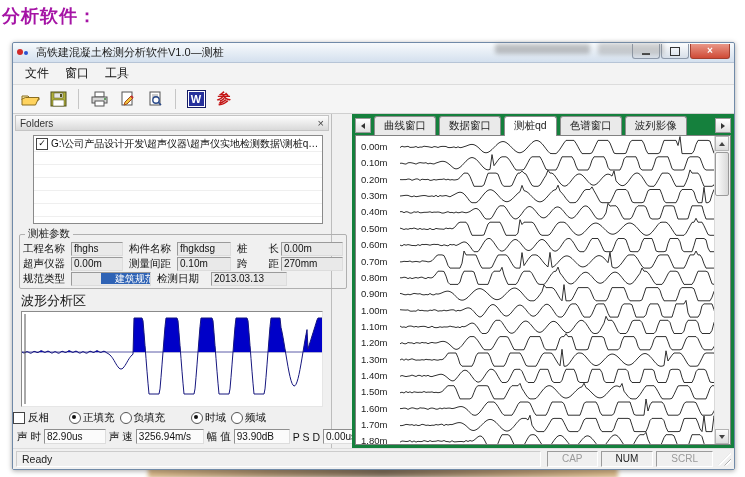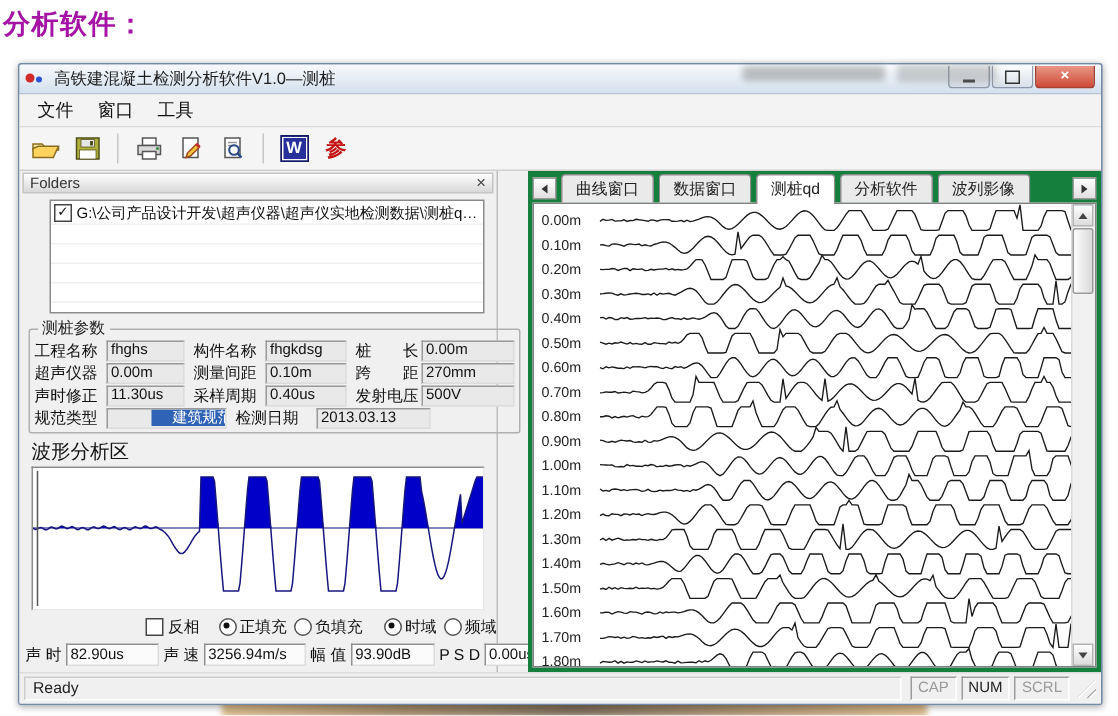--- a/index.html
+++ b/index.html
@@ -59,21 +59,21 @@
   .prow{display:flex;align-items:center;height:15px;font-size:10.5px;color:#111;white-space:nowrap;}
   .plb{flex:none;}
   .pfd{flex:none;height:12px;background:#e9e9e9;border:1px solid;border-color:#9a9a9a #dcdcdc #dcdcdc #9a9a9a;
       font-size:10px;line-height:12px;padding:0 2px;overflow:hidden;}
   .w48{width:48px}.w44{width:44px}.w46{width:46px}.wf48{width:48px}.w56{width:56px}.w74{width:74px}.w54{width:54px}.w70{width:70px}
   .ml6{margin-left:6px}
   .sel{background:#2f63b5;color:#fff;padding:0 14px;margin-left:27px;}
   .wf-label{margin:3px 0 0 8px;font-size:13px;color:#111;}
   .wf-chart{margin:1px 8px 0 8px;height:96px;background:#fff;border:1px solid;border-color:#8a8a8a #e6e6e6 #e6e6e6 #8a8a8a;}
   .wf-chart svg{display:block;width:100%;height:100%;}
-  .ctlrow{display:flex;align-items:flex-end;font-size:10.5px;margin-top:4px;padding-left:84px;gap:5px;color:#111;white-space:nowrap;}
+  .ctlrow{display:flex;align-items:flex-end;font-size:10.5px;margin-top:4px;gap:5px;color:#111;white-space:nowrap;}
   .opt{display:flex;align-items:center;}
   .radio{width:10px;height:10px;flex:none;border-radius:50%;border:1px solid #555;background:#fff;position:relative;margin-right:2px;}
   .radio .dot{position:absolute;left:2px;top:2px;width:4px;height:4px;background:#111;border-radius:50%;visibility:hidden;}
   .radio.on .dot{visibility:visible;}
   .gap10{width:10px}.gap16{width:16px}
   .readrow{display:flex;align-items:center;font-size:10.5px;margin:4px 2px 4px 4px;gap:3px;color:#111;white-space:nowrap;}
   .rfd{flex:none;height:13px;background:#fbfbfb;border:1px solid;border-color:#8f8f8f #dddddd #dddddd #8f8f8f;
       line-height:13px;padding:0 2px;font-size:10px;}
   .r58{width:56px}.r62{width:62px}.r52{width:50px}.r60{width:60px}
   
@@ -95,21 +95,21 @@
   .sbtn.up{top:0}.sbtn.down{bottom:0}
   .tri-u{width:0;height:0;border-left:3px solid transparent;border-right:3px solid transparent;border-bottom:4px solid #444;}
   .tri-d{width:0;height:0;border-left:3px solid transparent;border-right:3px solid transparent;border-top:4px solid #444;}
   .sthumb{position:absolute;left:0;top:16px;width:14px;height:44px;background:linear-gradient(90deg,#fdfdfd,#d9d9d9);
       border:1px solid #9a9a9a;box-sizing:border-box;border-radius:2px;}
   
   .statusbar{height:20px;flex:none;background:#f0f0f0;border-top:1px solid #dcdcdc;display:flex;align-items:center;
       padding:0 3px;font-size:10.5px;position:relative;}
   .ready{flex:1;height:14px;line-height:14px;padding:0 5px;margin-right:6px;color:#222;
       border:1px solid;border-color:#cccccc #ffffff #ffffff #cccccc;}
-  .sind{border:1px solid;border-color:#9c9c9c #ffffff #ffffff #9c9c9c;padding:0 4px;height:14px;line-height:14px;
+  .sind{border:1px solid;border-color:#9c9c9c #ffffff #ffffff #9c9c9c;padding:0 14px;height:14px;line-height:14px;
       font-size:10px;margin-right:3px;color:#222;}
   .sind.off{color:#9a9a9a;}
   .grip{width:13px;height:13px;margin-left:2px;
       background:repeating-linear-gradient(135deg,transparent 0 3px,#b0b0b0 3px 4px,#fff 4px 5px);
       clip-path:polygon(100% 0,100% 100%,0 100%);}
 </style>
 </head>
 <body>
 
 <div class="stage">
@@ -224,28 +224,20 @@
             <span class="plb w44 ml6">桩　　长</span>
             <span class="pfd w56">0.00m</span>
           </div>
           <div class="prow">
             <span class="plb w48">超声仪器</span>
             <span class="pfd w46">0.00m</span>
             <span class="plb w48 ml6">测量间距</span>
             <span class="pfd wf48">0.10m</span>
             <span class="plb w44 ml6">跨　　距</span>
             <span class="pfd w56">270mm</span>
-          </div>
-          <div class="prow">
-            <span class="plb w48">声时修正</span>
-            <span class="pfd w46">11.30us</span>
-            <span class="plb w48 ml6">采样周期</span>
-            <span class="pfd wf48">0.40us</span>
-            <span class="plb w44 ml6">发射电压</span>
-            <span class="pfd w56">500V</span>
           </div>
           <div class="prow">
             <span class="plb w48">规范类型</span>
             <span class="pfd w74"><span class="sel">建筑规范</span></span>
             <span class="plb w54 ml6">检测日期</span>
             <span class="pfd w70">2013.03.13</span>
           </div>
         </fieldset>
 
         <div class="wf-label">波形分析区</div>
@@ -300,21 +292,21 @@
       </div>
 
       <div class="rightpanel">
         <div class="tabstrip">
           <span class="tarrow">
               <span class="tri-l"></span>
             </span>
           <span class="tab">曲线窗口</span>
           <span class="tab">数据窗口</span>
           <span class="tab active">测桩qd</span>
-          <span class="tab">分析软件</span>
+          <span class="tab">色谱窗口</span>
           <span class="tab">波列影像</span>
           <span class="tarrow right">
               <span class="tri-r"></span>
             </span>
         </div>
         <div class="wavearea">
           <svg id="waves-svg" width="379" height="314">
               <g>
                 <text x="5" y="14.0" font-size="9.5" fill="#222" font-family="Liberation Sans, DejaVu Sans, sans-serif">0.00m</text>
                 <polyline points="44,11.6 46,10.2 48,10.9 50,10.7 52,10.3 54,11.4 56,11.3 58,11.2 60,10.5 62,11.6 64,11.0 66,11.1 68,10.2 70,10.5 72,10.7 74,11.1 76,11.5 78,10.6 80,10.8 82,11.5 84,10.7 86,10.4 88,10.4 90,10.5 92,11.5 94,11.6 96,11.4 98,10.9 100,11.8 102,10.8 104,11.7 106,11.4 108,10.7 110,10.1 112,9.3 114,8.6 116,8.4 118,8.7 120,9.7 122,11.2 124,13.1 126,15.1 128,16.4 130,16.8 132,16.4 134,15.2 136,13.5 138,11.5 140,9.5 142,7.6 144,6.3 146,5.6 148,5.6 150,6.4 152,7.9 154,9.7 156,11.8 158,13.8 160,15.4 162,16.5 164,16.8 166,16.2 168,15.0 170,13.1 172,10.9 174,8.7 176,6.7 178,5.2 180,4.5 182,4.7 184,5.8 186,7.7 188,10.1 190,12.8 192,15.3 194,17.3 196,17.6 198,17.6 200,17.6 202,15.8 204,13.1 206,10.0 208,6.9 210,4.4 212,4.4 214,4.4 216,4.4 218,4.4 220,7.2 222,10.8 224,14.5 226,17.6 228,17.6 230,17.6 232,17.6 234,17.6 236,16.8 238,12.8 240,8.4 242,4.4 244,4.4 246,4.4 248,4.4 250,4.4 252,4.4 254,7.1 256,12.1 258,17.1 260,17.6 262,17.6 264,17.6 266,17.6 268,17.6 270,17.2 272,11.8 274,6.2 276,4.4 278,4.4 280,4.4 282,4.4 284,4.4 286,4.4 288,7.9 290,14.0 292,17.6 294,17.6 296,17.6 298,17.6 300,17.6 302,17.6 304,16.5 306,10.2 308,4.4 310,4.4 312,4.4 314,4.4 316,4.4 318,4.4 320,4.4 322,9.5 324,0.6 326,17.6 328,17.6 330,17.6 332,17.6 334,17.6 336,17.6 338,14.8 340,8.4 342,4.4 344,4.4 346,4.4 348,4.4 350,4.4 352,4.4 354,5.1 356,11.3 358,17.3 360,17.6 362,17.6 364,17.6 366,17.6 368,17.6 370,17.6 372,12.9 374,7.1 " fill="none" stroke="#1a1a1a" stroke-width="0.9"></polyline>

